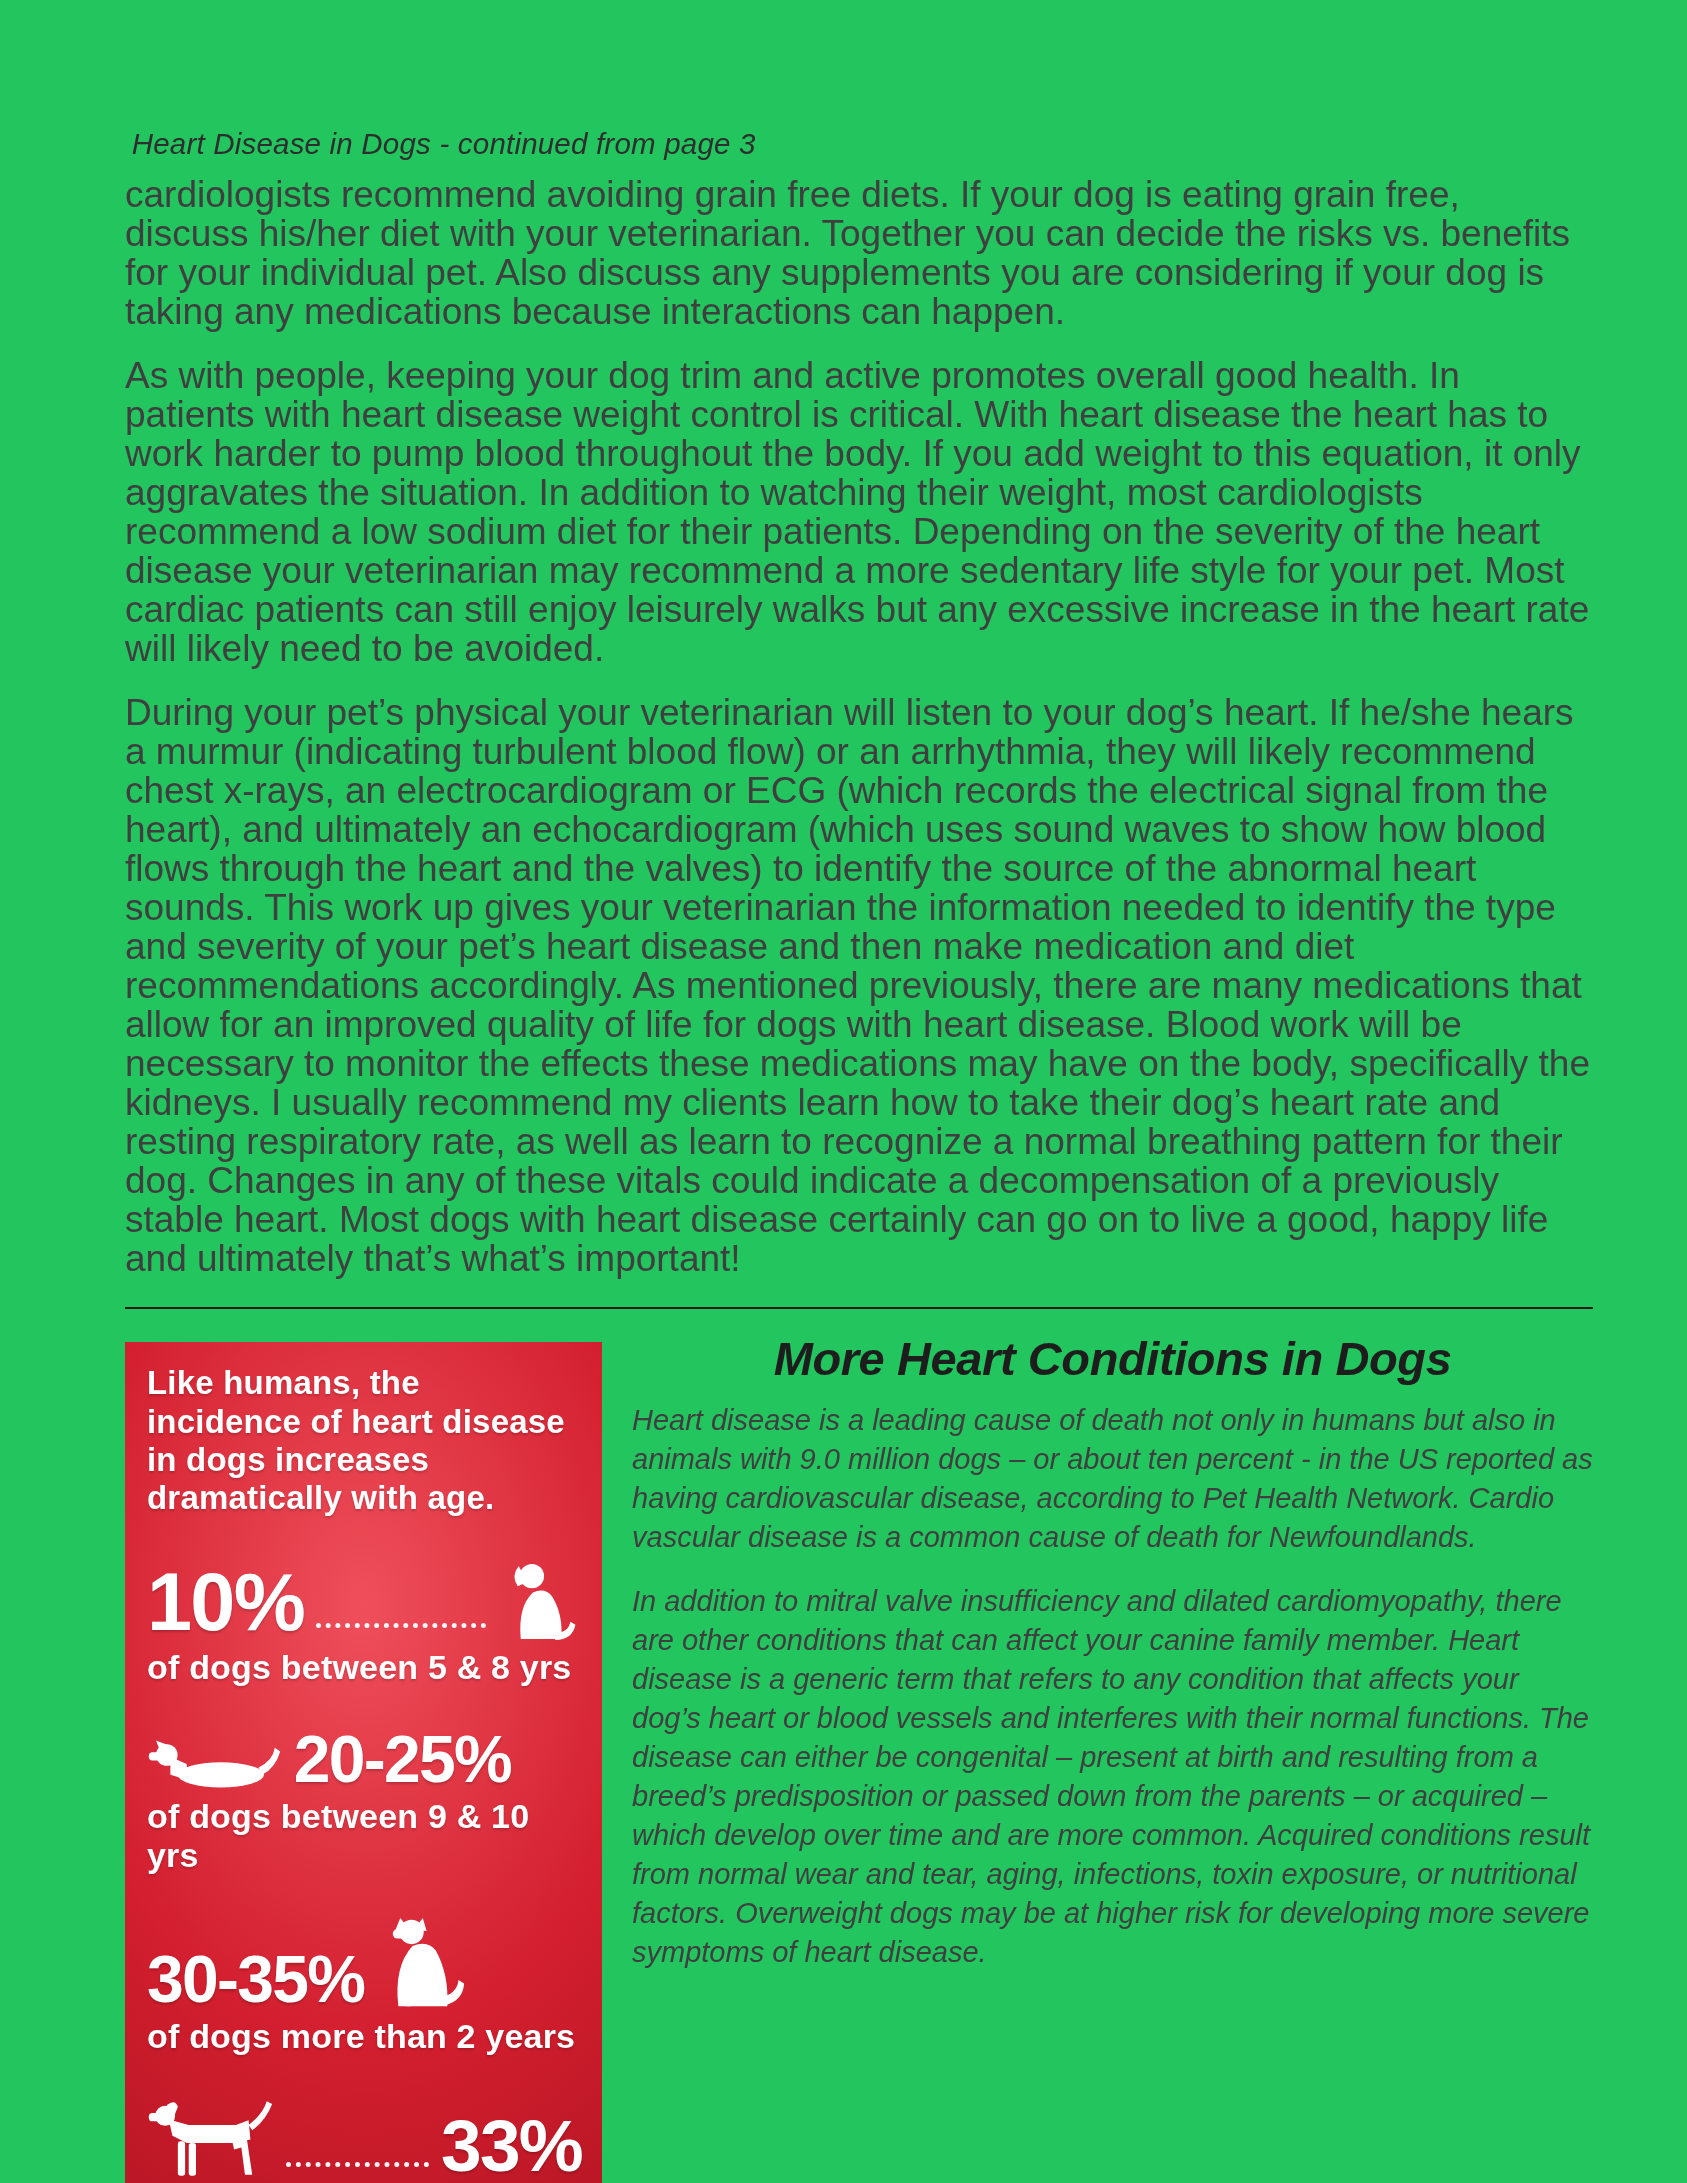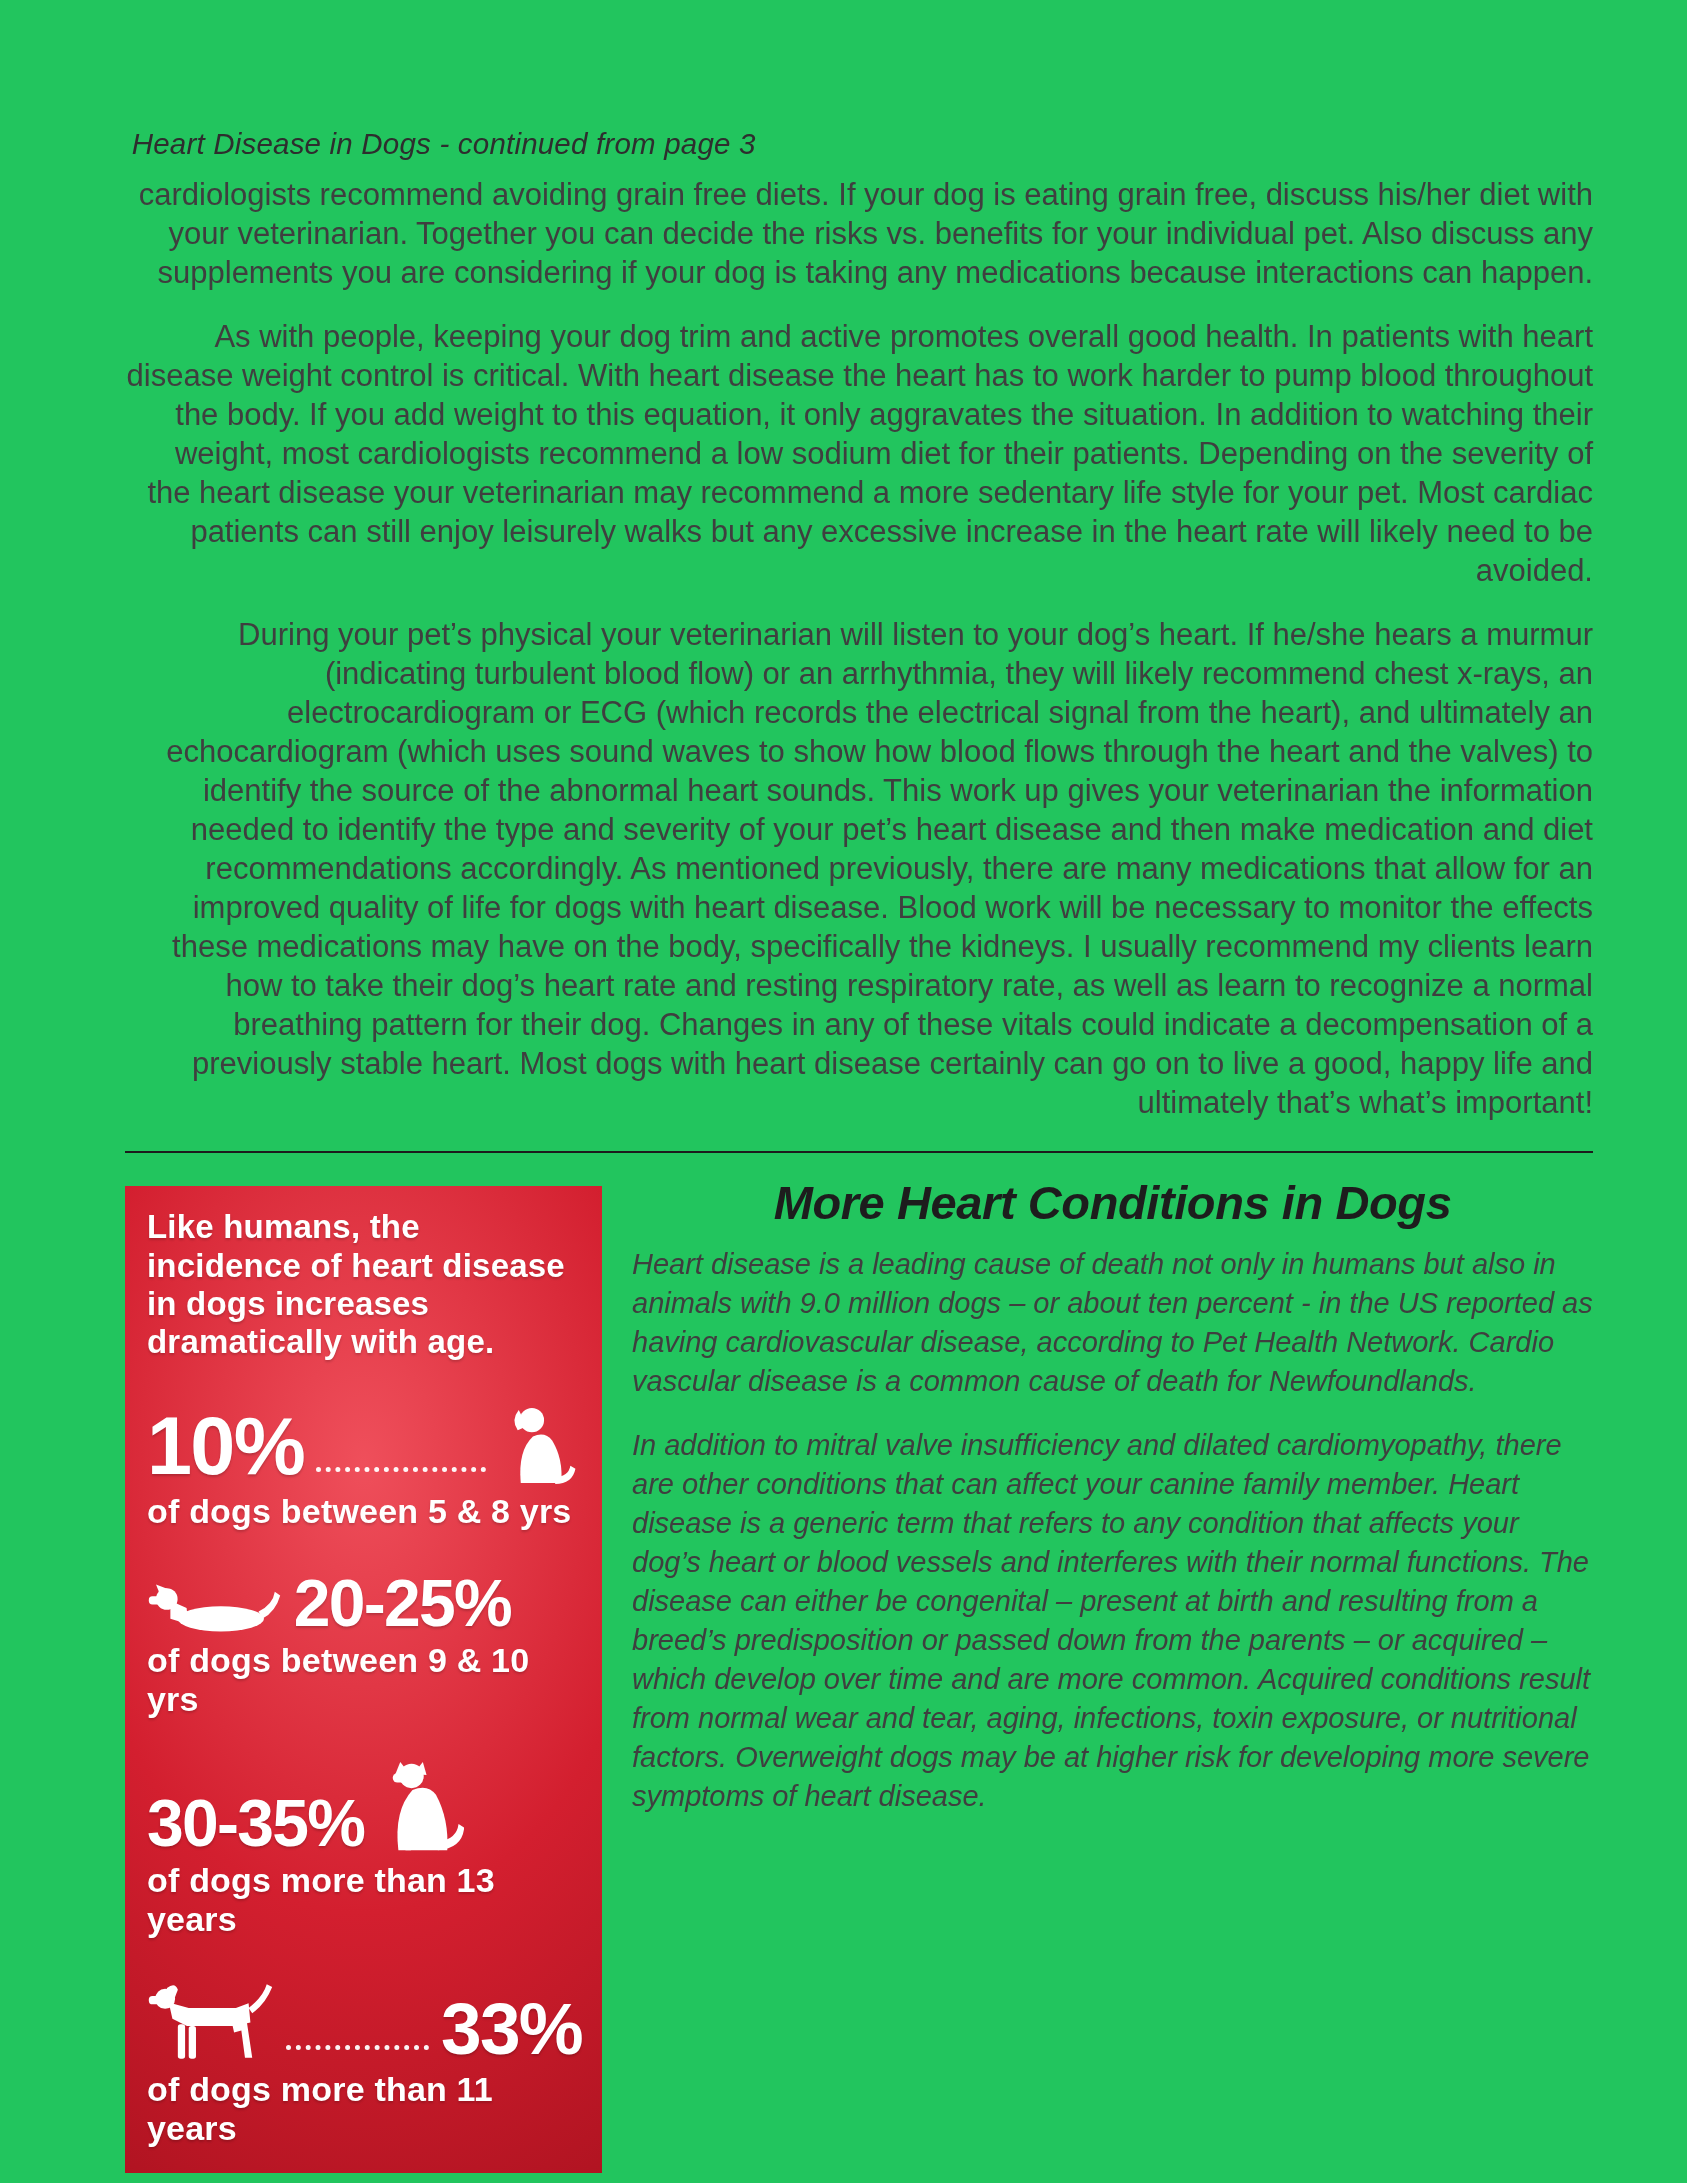--- a/index.html
+++ b/index.html
@@ -14,22 +14,22 @@
   body{font-family:"Liberation Sans","DejaVu Sans",sans-serif;color:var(--body-text);}
   .page{
     width:1687px;height:2183px;background:#22c55e;
     padding:127px 94px 34px 125px;position:relative;overflow:hidden;
   }
   .continued-header{
     font-style:italic;font-size:29.5px;color:#2e2e2e;margin:0 0 13.5px 6.7px;
     letter-spacing:0.2px;
   }
   .body-copy p{
-    font-size:31px;line-height:39px;margin:0 0 25px 0;color:var(--body-text);
-    text-align:right;
+    font-size:37px;line-height:39px;margin:0 0 25px 0;color:var(--body-text);
+    text-align:left;
   }
   .divider{
     border:none;border-top:2.5px solid #1c1c1c;margin:29px 0 22px 0;width:100%;
   }
   .section{display:flex;gap:30px;align-items:flex-start;}
   .infographic{
     width:477px;min-height:749px;flex:0 0 477px;
     background:radial-gradient(130% 95% at 50% 28%, var(--infographic-red-light) 0%, var(--infographic-red) 48%, var(--infographic-red-dark) 100%);
     color:#ffffff;padding:22px 20px 25px 22px;margin-top:11.8px;
     display:flex;flex-direction:column;justify-content:space-between;gap:21px;
@@ -136,21 +136,21 @@
               <circle cx="36" cy="17" r="13"></circle>
               <polygon points="24,2 34,15 18,17"></polygon>
               <polygon points="48,2 52,16 38,15"></polygon>
               <rect x="16" y="14" width="22" height="10" rx="5"></rect>
               <path d="M22 96 q-5 -42 15 -64 q16 -7 25 5 q14 26 12 59 z"></path>
               <rect x="28" y="62" width="9" height="34" rx="3"></rect>
               <path d="M66 86 q18 -2 20 -18 l6 4 q-2 22 -28 24 z"></path>
             </svg>
           </span>
         </div>
-        <div class="stat-label">of dogs more than 13 years</div>
+        <div class="stat-label">of dogs more than 2 years</div>
       </div>
 
       <div class="stat">
         <div class="stat-top">
           <span class="dog-icon">
             <svg width="127" height="83" viewBox="0 0 140 90" aria-hidden="true">
               <circle cx="20" cy="20" r="11"></circle>
               <path d="M22 8 q9 -7 12 2 l-5 13 q-7 2 -9 -5 z"></path>
               <rect x="2" y="17" width="20" height="9" rx="4"></rect>
               <polygon points="24,24 46,30 98,30 112,25 114,46 96,50 44,50 28,42"></polygon>

